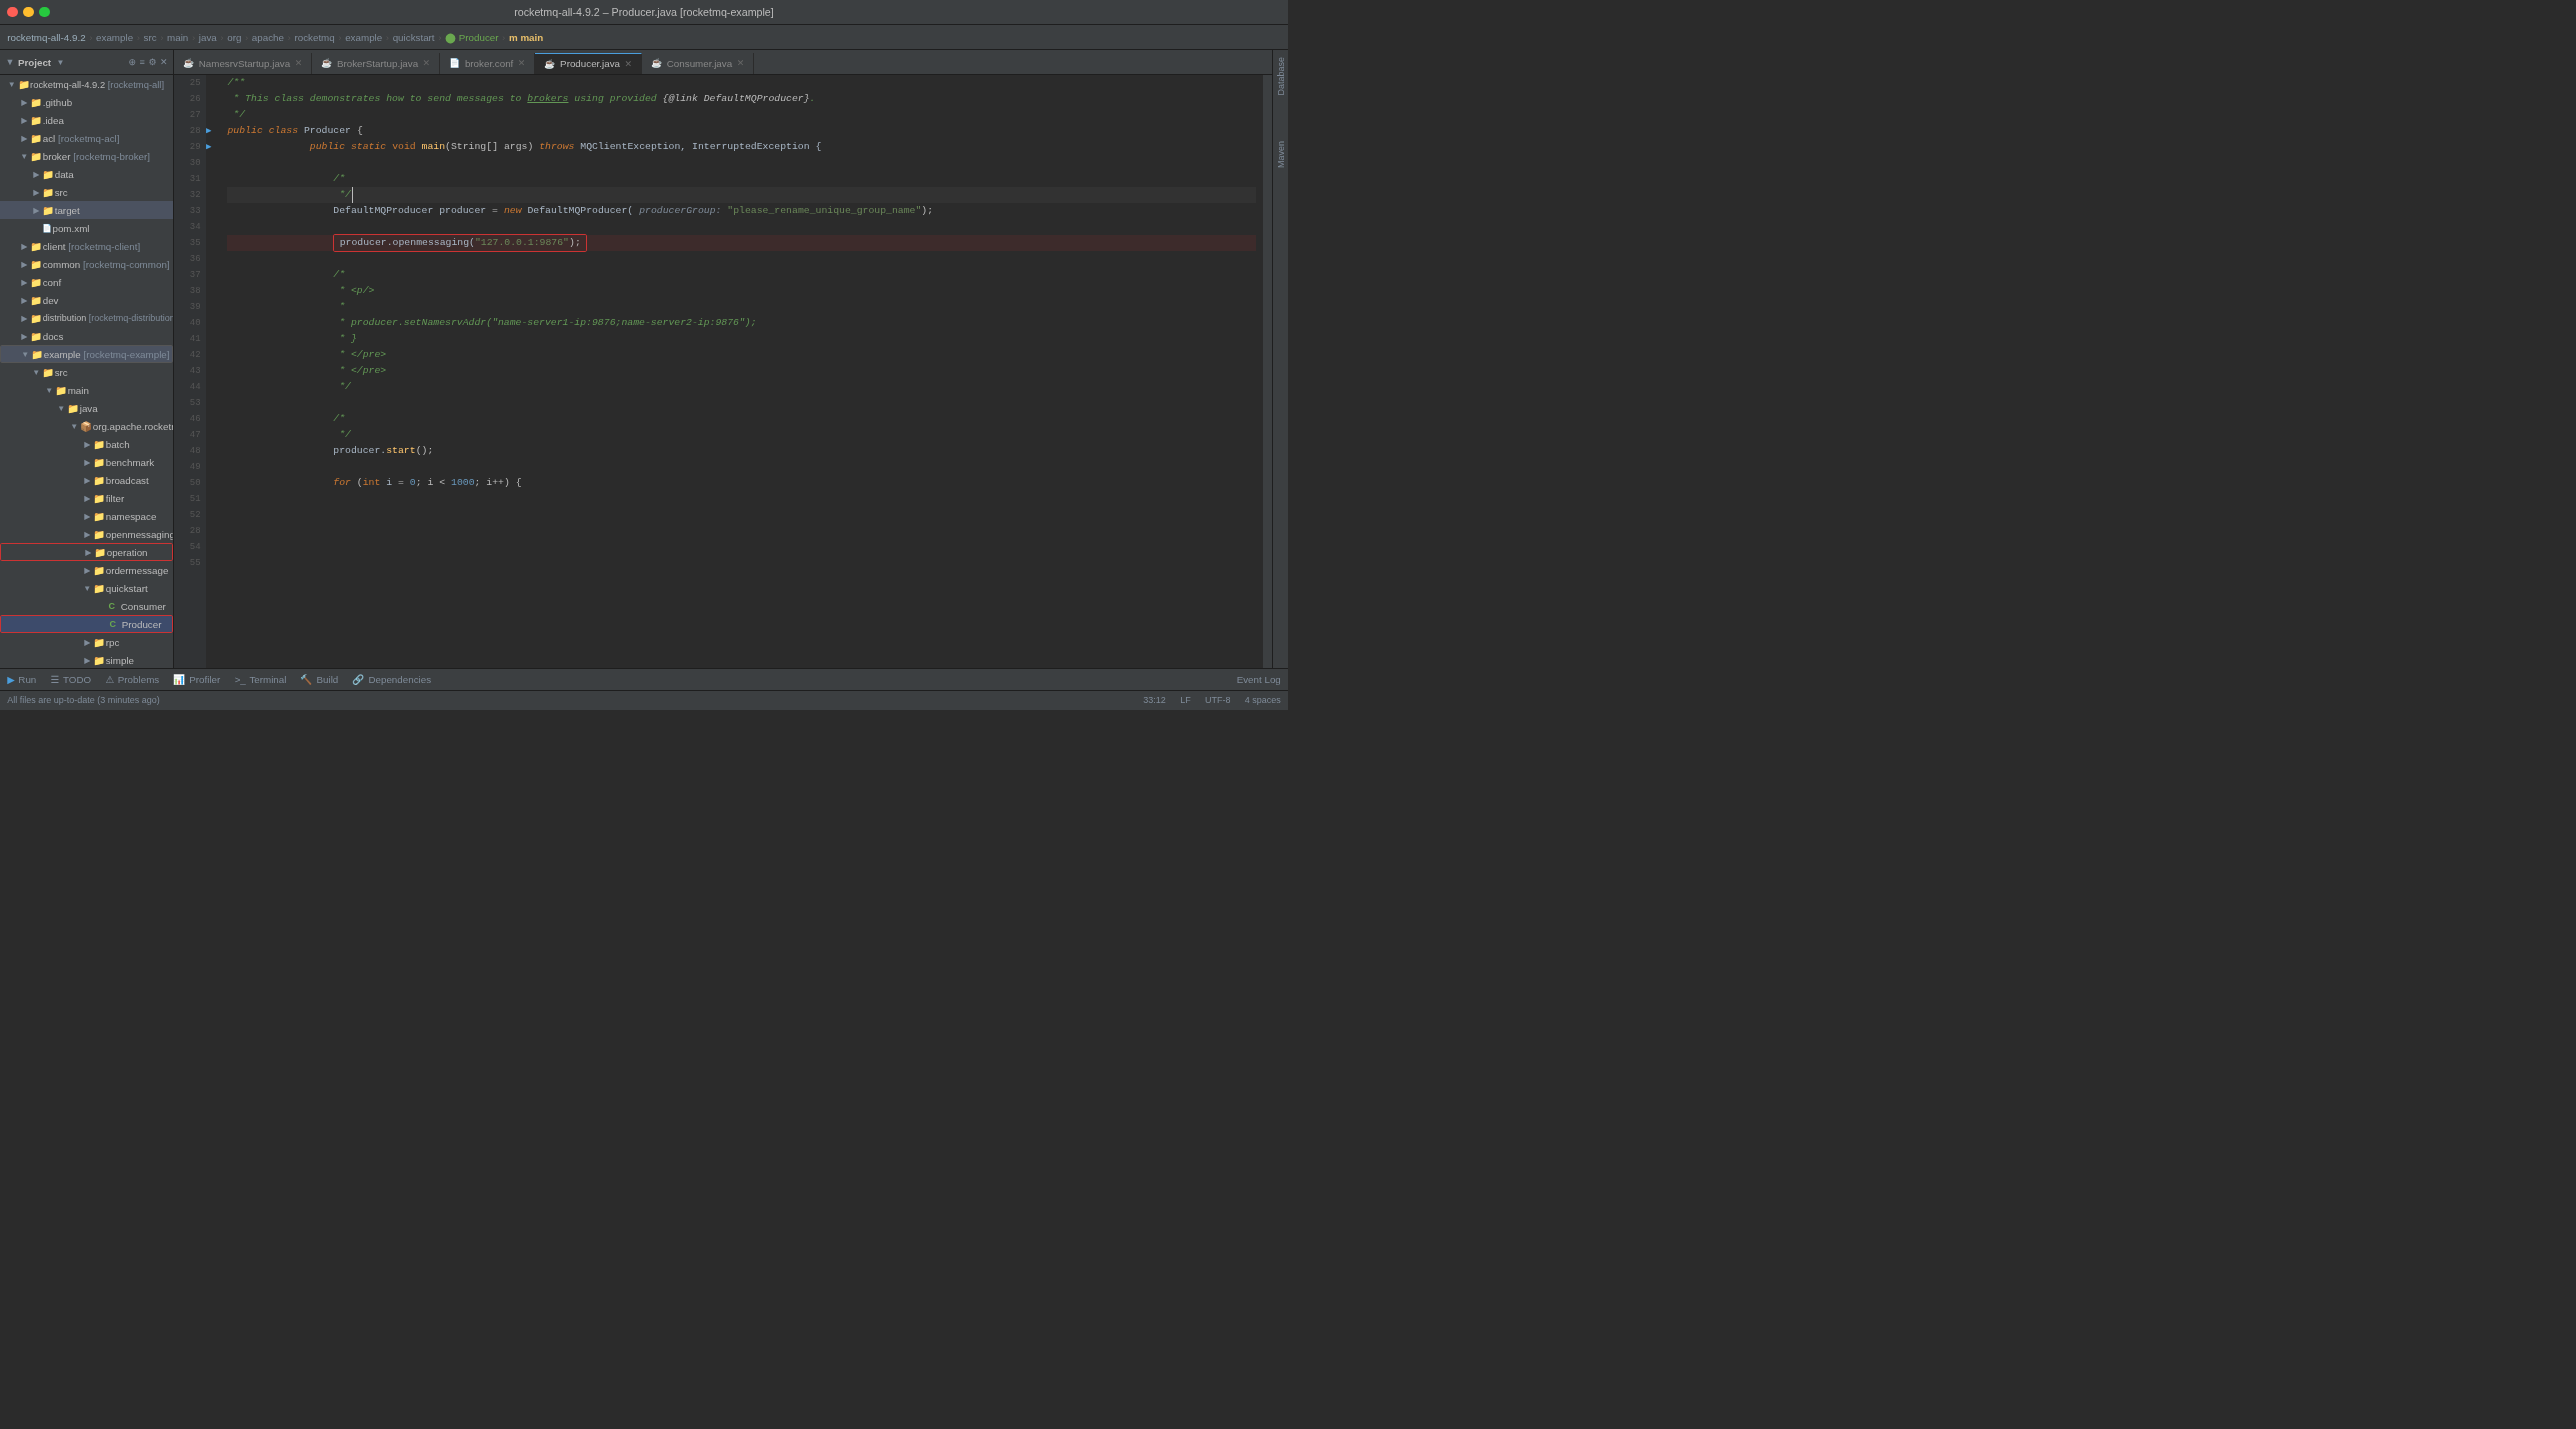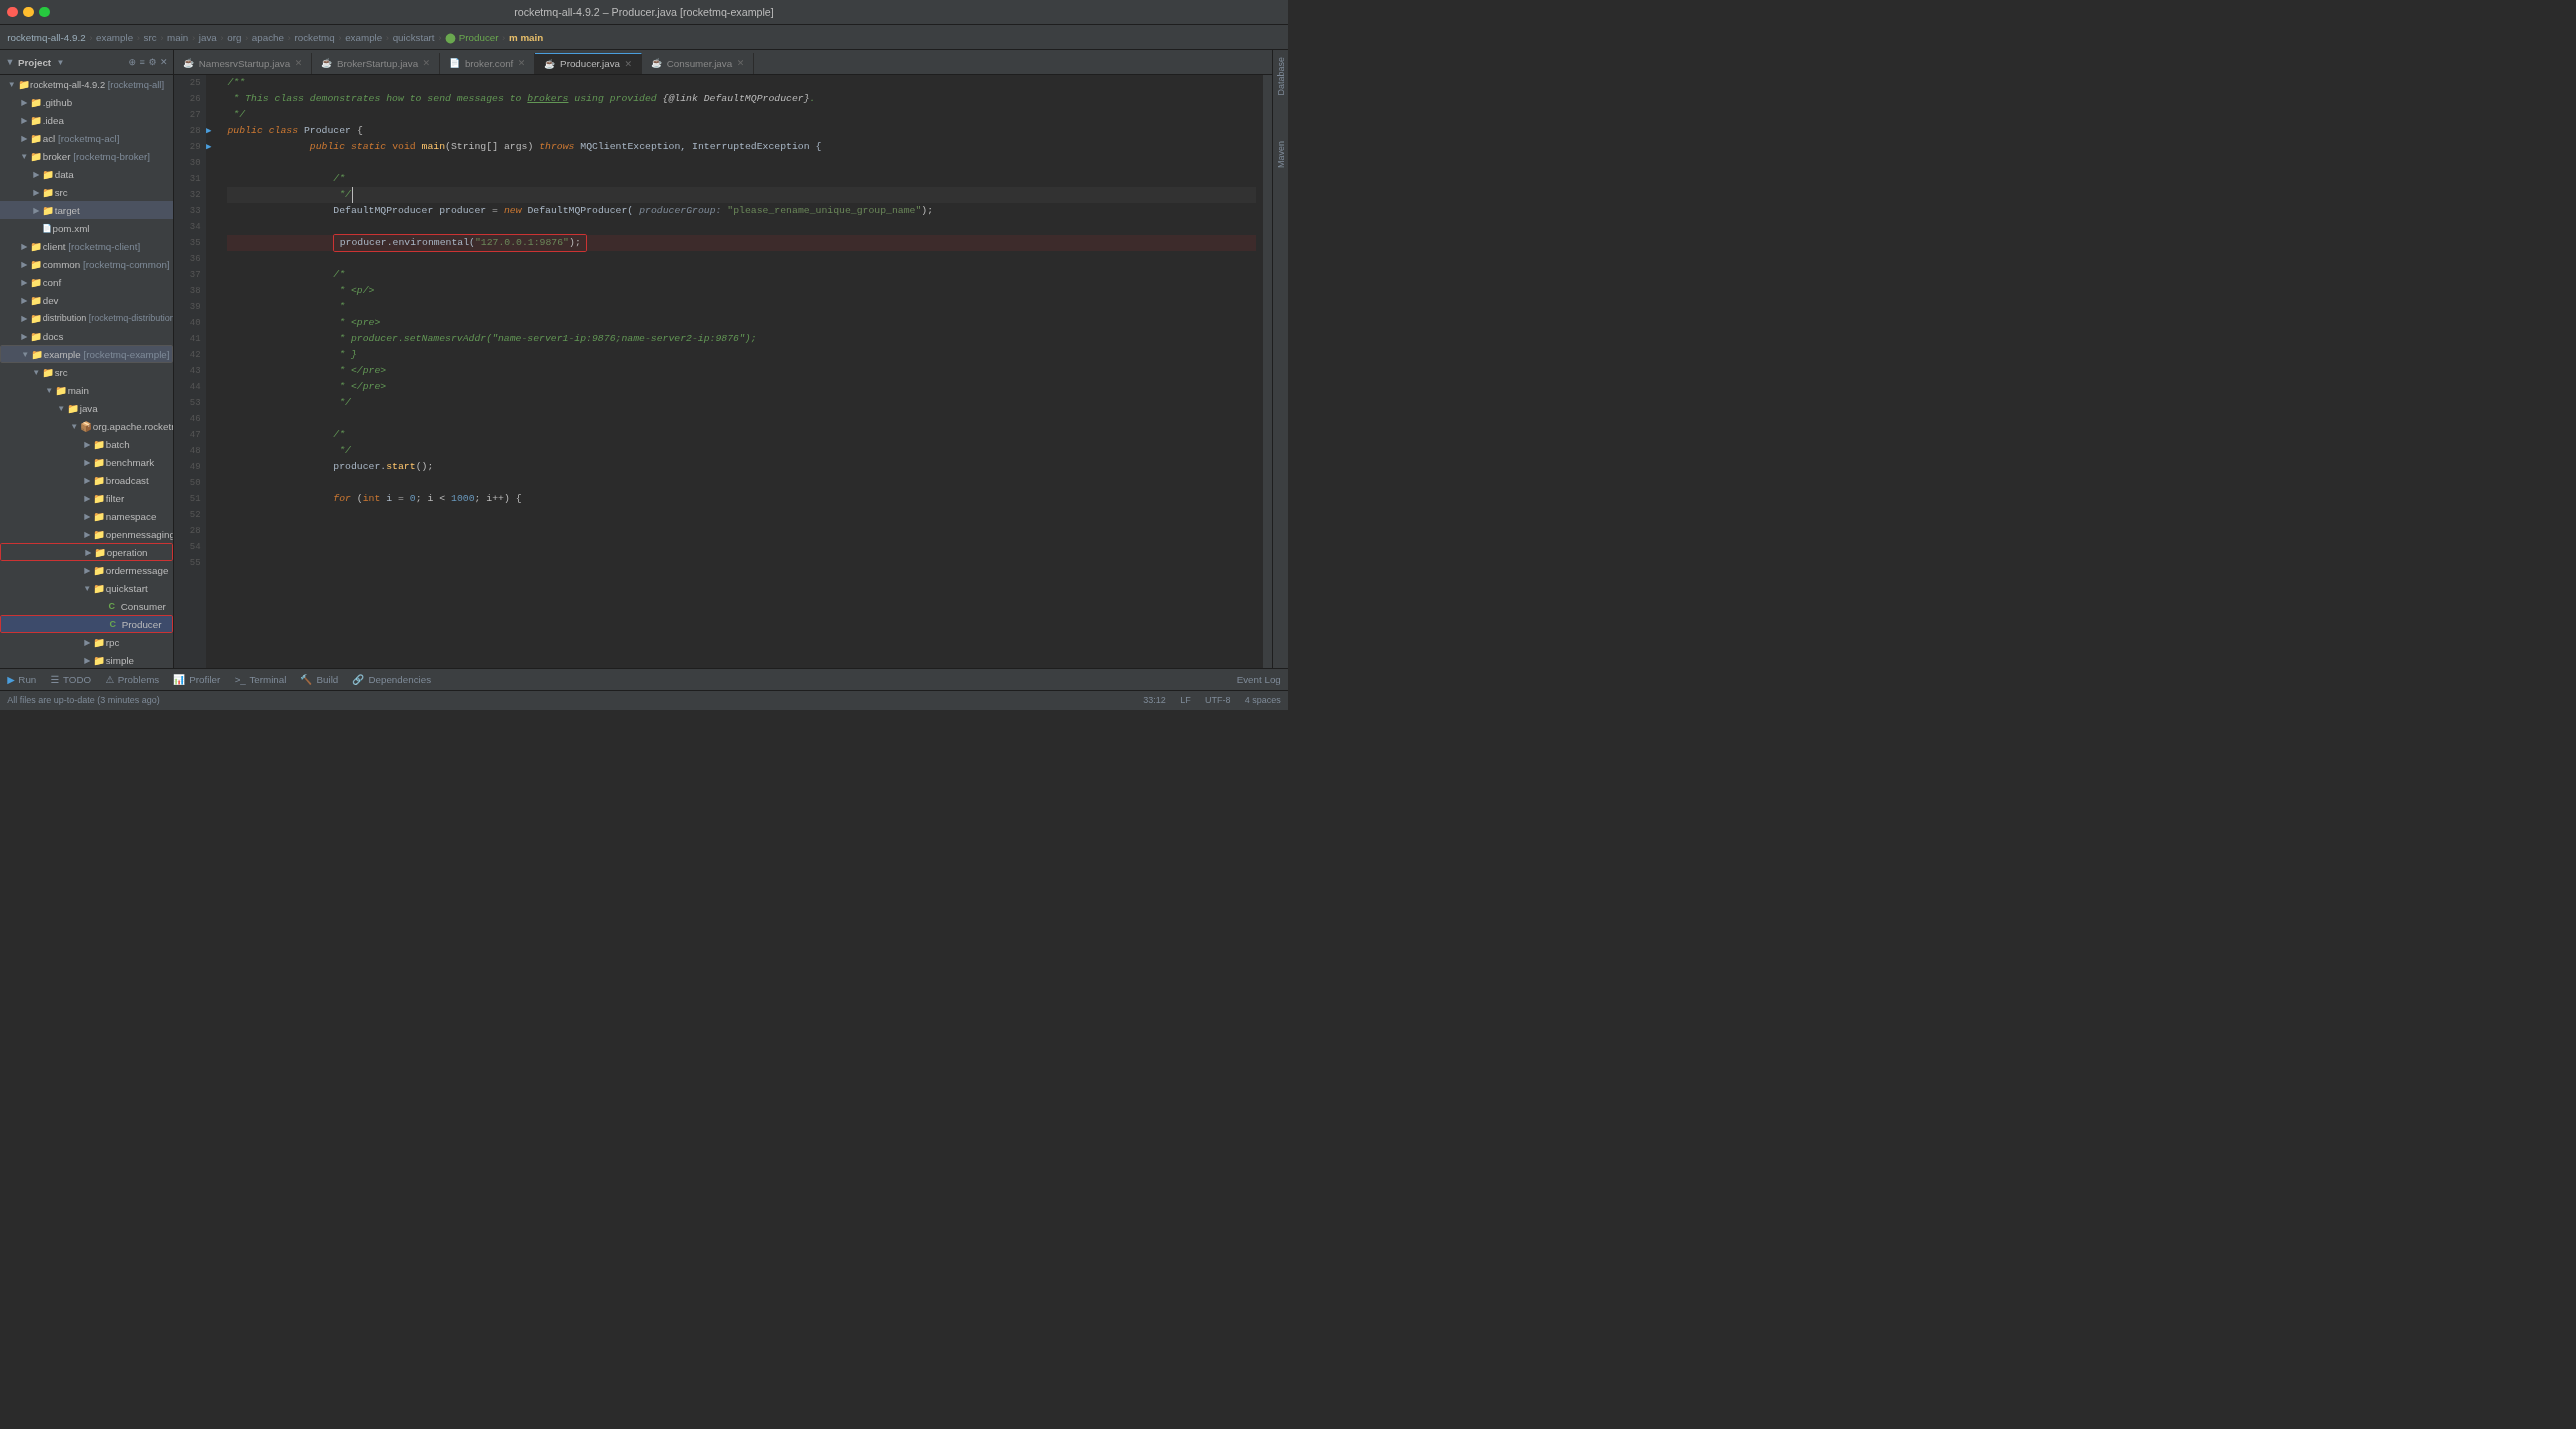--- a/index.html
+++ b/index.html
@@ -648,42 +648,39 @@
           &nbsp;&nbsp;&nbsp;&nbsp;&nbsp;&nbsp;&nbsp;&nbsp;<span class="cmt">&nbsp;*/</span><span style="border-left: 0.9px solid #bbb; margin-left:0.9px">&nbsp;</span>
         </div>
 
         <div class="code-line">
           &nbsp;&nbsp;&nbsp;&nbsp;&nbsp;&nbsp;&nbsp;&nbsp;<span style="color:#a9b7c6">DefaultMQProducer</span>&nbsp;<span style="color:#a9b7c6">producer</span>&nbsp;<span style="color:#bbb">=</span>&nbsp;<span class="kw">new</span>&nbsp;<span style="color:#a9b7c6">DefaultMQProducer(</span>&nbsp;<span class="param-hint">producerGroup:</span>&nbsp;<span class="str">"please_rename_unique_group_name"</span><span style="color:#bbb">);</span>
         </div>
 
         <div class="code-line">&nbsp;</div>
 
         <div class="code-line" style="background:#3d2b2b">
-          &nbsp;&nbsp;&nbsp;&nbsp;&nbsp;&nbsp;&nbsp;&nbsp;<span style="display:inline-block; border:0.9px solid #cc3333; border-radius:1.8px; padding:0 5.4px; background:#3d2b2b"><span style="color:#a9b7c6">producer.environmental(</span><span class="str">"127.0.0.1:9876"</span><span style="color:#bbb">);</span></span>
+          &nbsp;&nbsp;&nbsp;&nbsp;&nbsp;&nbsp;&nbsp;&nbsp;<span style="display:inline-block; border:0.9px solid #cc3333; border-radius:1.8px; padding:0 5.4px; background:#3d2b2b"><span style="color:#a9b7c6">producer.openmessaging(</span><span class="str">"127.0.0.1:9876"</span><span style="color:#bbb">);</span></span>
         </div>
 
         <div class="code-line">&nbsp;</div>
 
         <div class="code-line">
           &nbsp;&nbsp;&nbsp;&nbsp;&nbsp;&nbsp;&nbsp;&nbsp;<span class="cmt">/*</span>
         </div>
 
 
         <div class="code-line">
           &nbsp;&nbsp;&nbsp;&nbsp;&nbsp;&nbsp;&nbsp;&nbsp;<span class="cmt">&nbsp;* &lt;p/&gt;</span>
         </div>
 
         <div class="code-line">
           &nbsp;&nbsp;&nbsp;&nbsp;&nbsp;&nbsp;&nbsp;&nbsp;<span class="cmt">&nbsp;*</span>
         </div>
 
 
-        <div class="code-line">
-          &nbsp;&nbsp;&nbsp;&nbsp;&nbsp;&nbsp;&nbsp;&nbsp;<span class="cmt">&nbsp;* &lt;pre&gt;</span>
-        </div>
 
         <div class="code-line">
           &nbsp;&nbsp;&nbsp;&nbsp;&nbsp;&nbsp;&nbsp;&nbsp;<span class="cmt">&nbsp;* producer.setNamesrvAddr("name-server1-ip:9876;name-server2-ip:9876");</span>
         </div>
 
         <div class="code-line">
           &nbsp;&nbsp;&nbsp;&nbsp;&nbsp;&nbsp;&nbsp;&nbsp;<span class="cmt">&nbsp;* }</span>
         </div>
 
         <div class="code-line">

